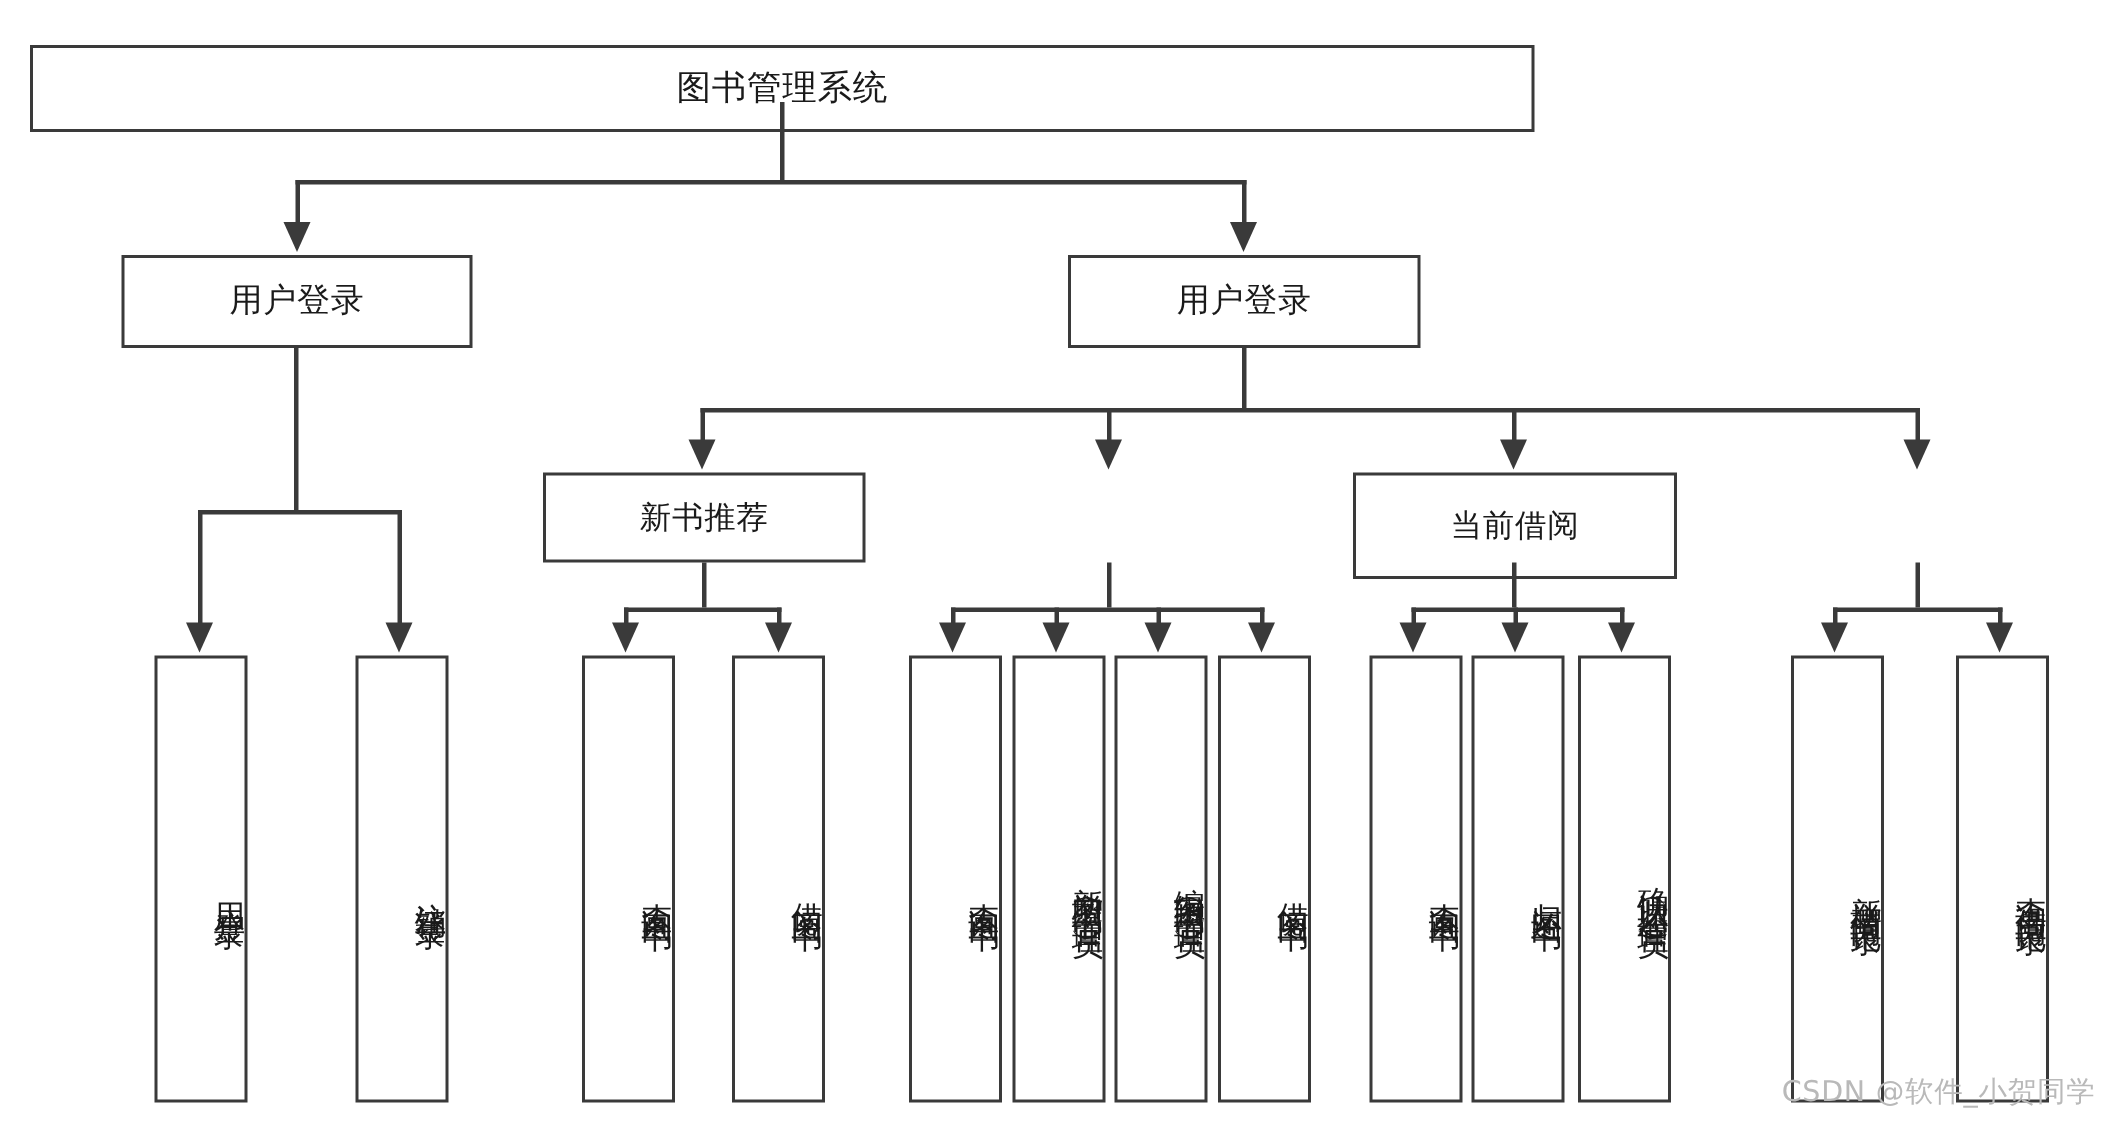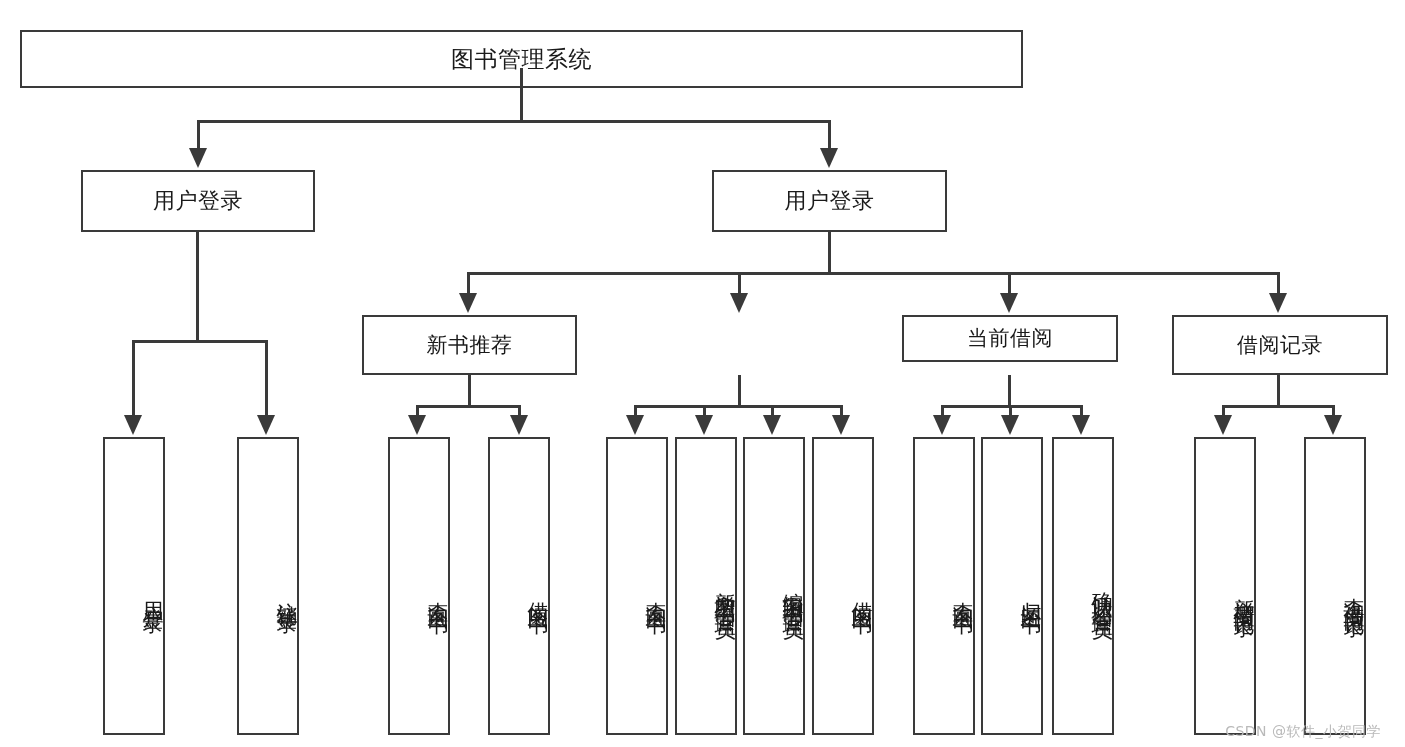--- a/index.html
+++ b/index.html
@@ -65,23 +65,23 @@
     position: absolute;
     width: 0;
     height: 0;
     border-left: 9px solid transparent;
     border-right: 9px solid transparent;
     border-top: 20px solid #3a3a3a;
   }
   
   #watermark {
     position: absolute;
-    right: 24px;
+    right: 8px;
     bottom: 6px;
-    font-size: 14px;
+    font-size: 19px;
     color: #b9b9b9;
     letter-spacing: 0.5px;
     white-space: nowrap;
     pointer-events: none;
   }
 </style>
 </head>
 <body>
 
 <div id="canvas">
@@ -124,25 +124,22 @@
 
   <div class="edge v" style="left:1008px; top:272px; width:3px; height:23px;"></div>
   <div class="arrow" style="left:1000px; top:293px;"></div>
 
   <div class="edge v" style="left:1277px; top:272px; width:3px; height:23px;"></div>
   <div class="arrow" style="left:1269px; top:293px;"></div>
 
   <div class="node level3" style="left:362px; top:315px; width:215px; height:60px;align-items:center;">
     <span>新书推荐</span>
   </div>
-  <div class="node level3" style="left:902px; top:315px; width:216px; height:47px;justify-content:center;">
+  <div class="node level3" style="left:902px; top:315px; width:216px; height:71px;justify-content:center;">
     <span>当前借阅</span>
-  </div>
-  <div class="node level3" style="left:1172px; top:315px; width:216px; height:60px;">
-    <span>借阅记录</span>
   </div>
 
   <div class="edge v" style="left:468px; top:375px; width:3px; height:30px;"></div>
   <div class="edge h" style="left:416px; top:405px; width:105px; height:3px;"></div>
   <div class="edge v" style="left:416px; top:405px; width:3px; height:12px;"></div>
   <div class="arrow" style="left:408px; top:415px;"></div>
   <div class="edge v" style="left:518px; top:405px; width:3px; height:12px;"></div>
   <div class="arrow" style="left:510px; top:415px;"></div>
 
   <div class="edge v" style="left:738px; top:375px; width:3px; height:30px;"></div>

